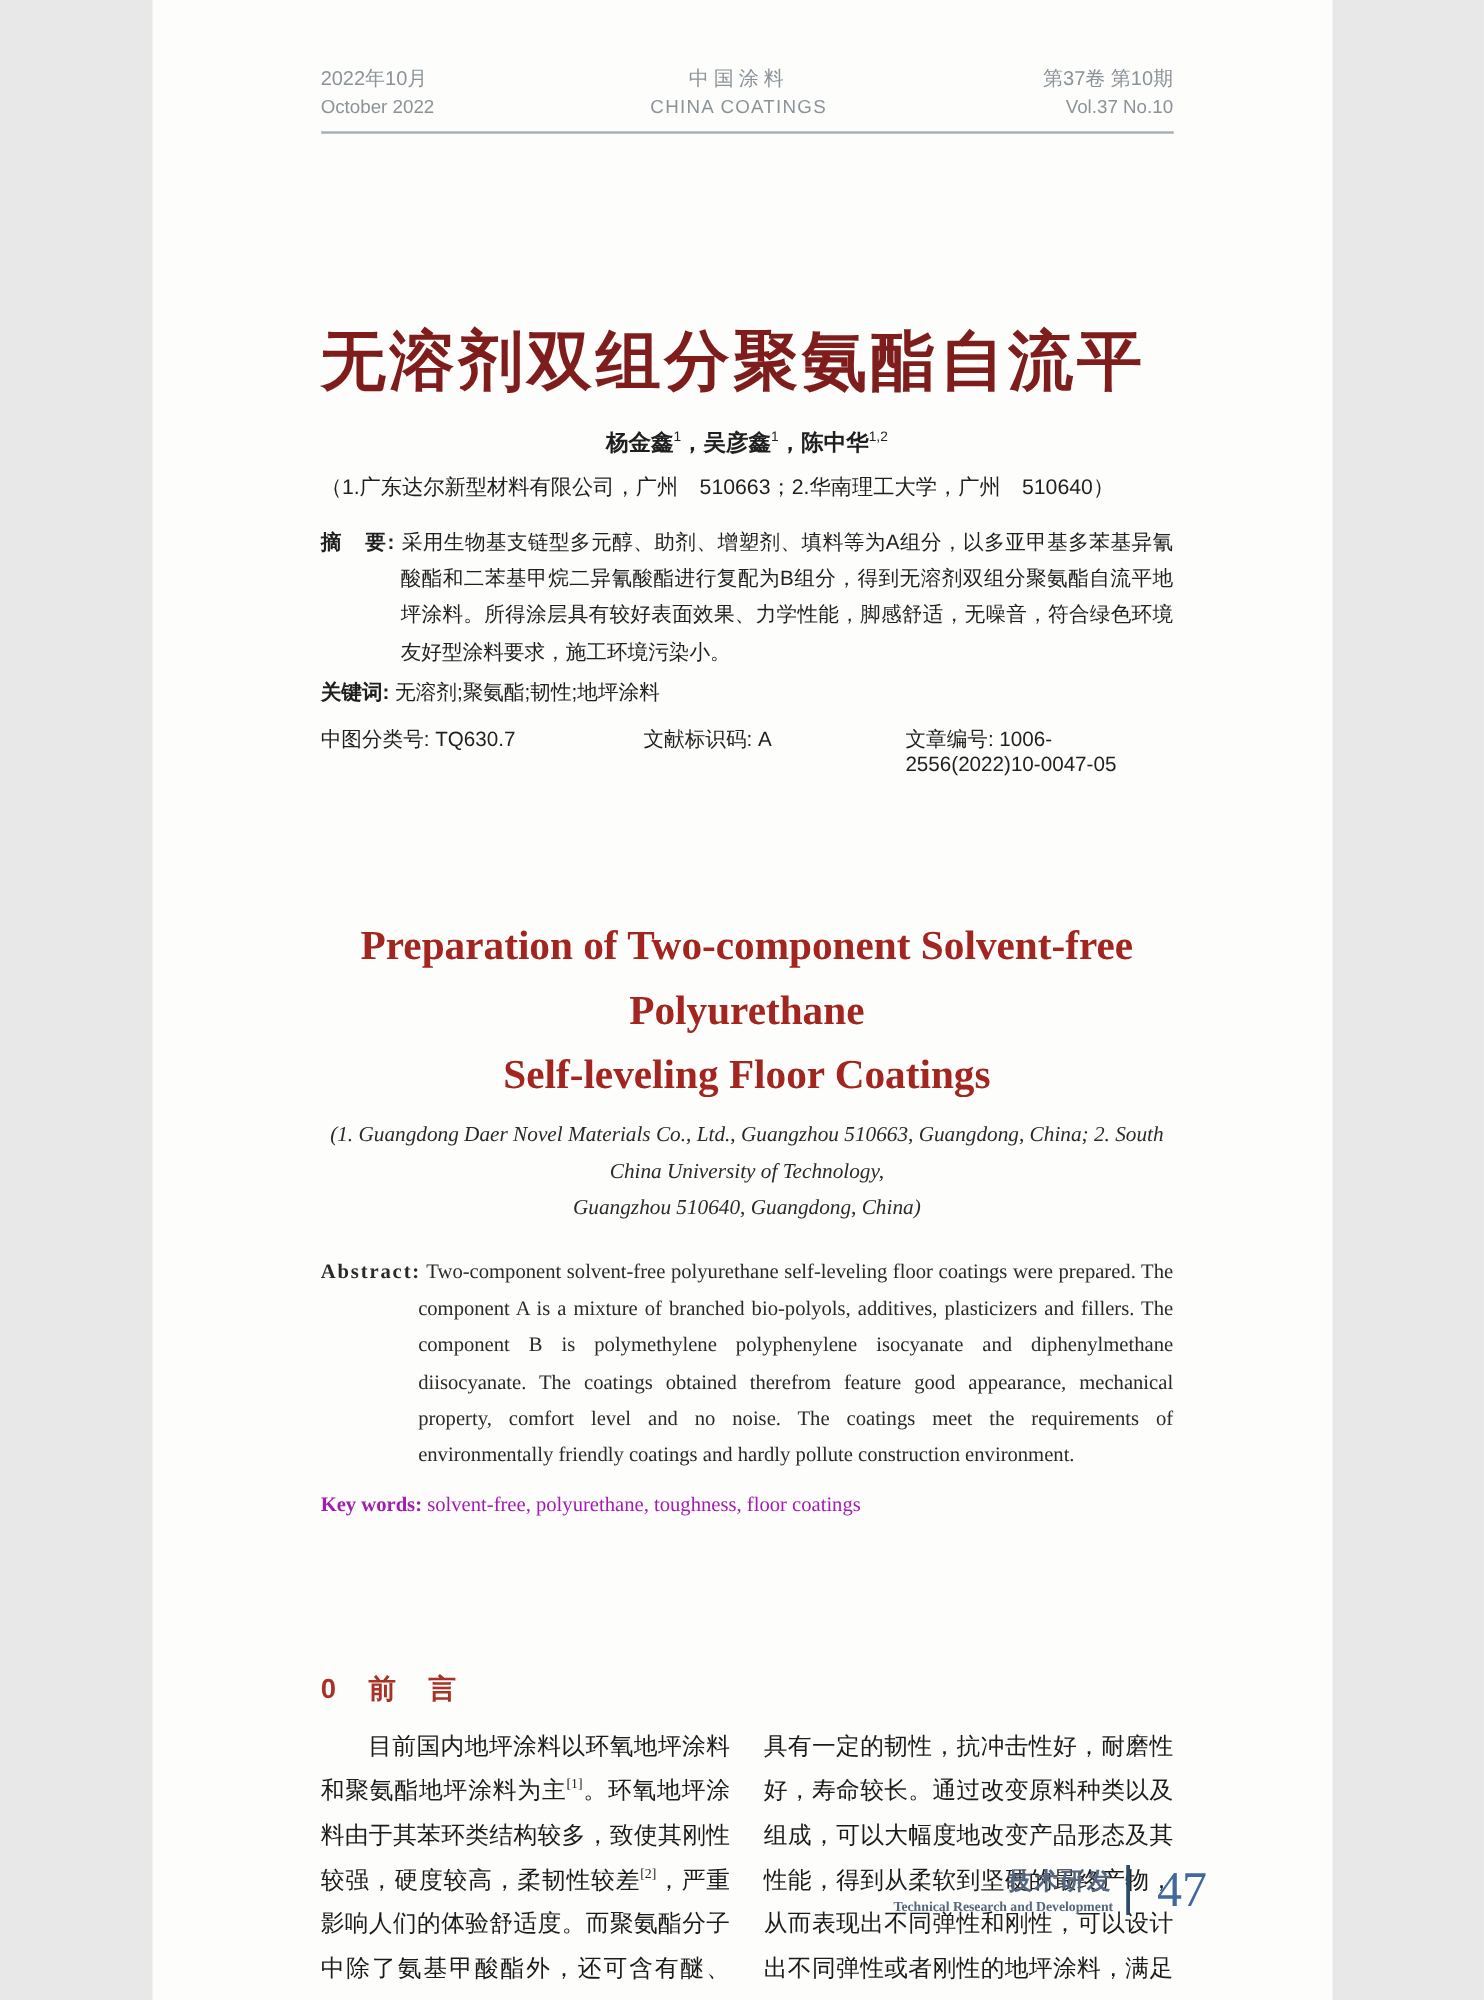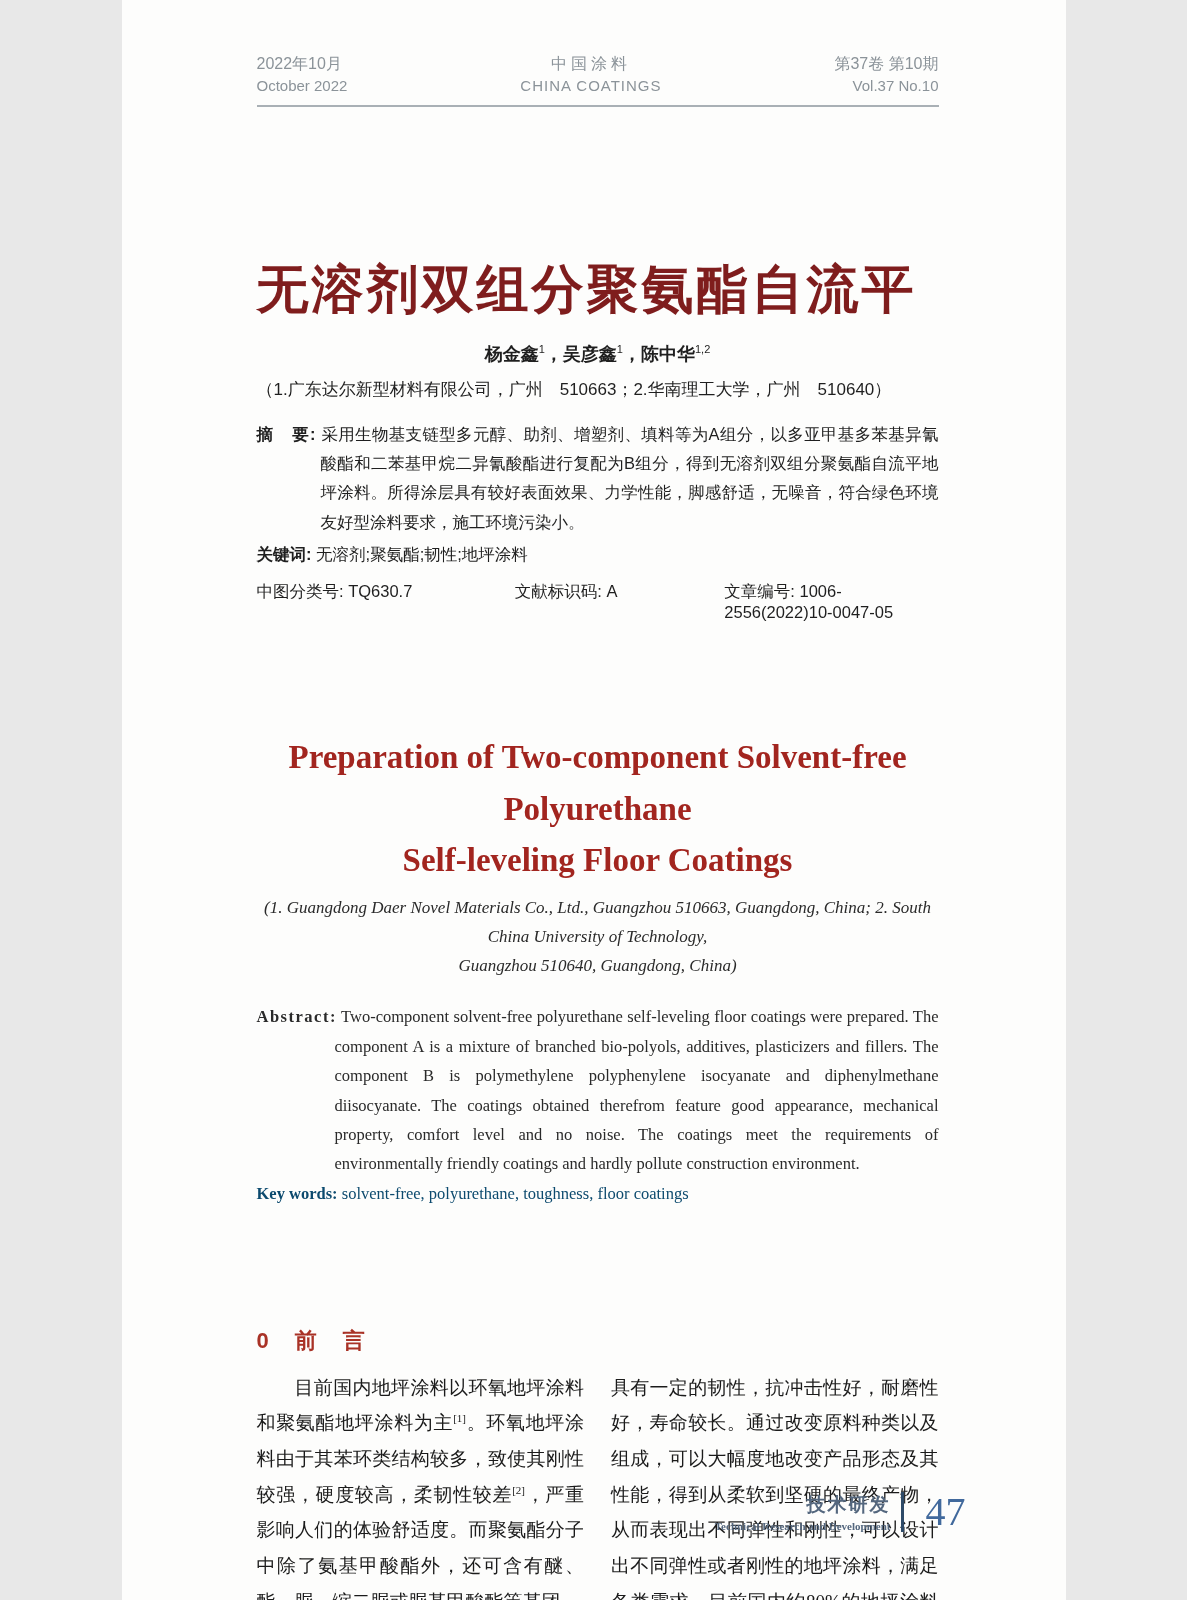--- a/index.html
+++ b/index.html
@@ -119,24 +119,24 @@
     font-family: "Liberation Serif", serif;
     font-size: 16.5px;
     line-height: 1.78;
     text-align: justify;
     padding-left: 78px;
     text-indent: -78px;
     color: #2a2a2a;
   }
   .abstract-en .lbl { font-weight: bold; letter-spacing: 1.5px; font-style: normal; }
   .keywords-en {
-    margin-top: 5px;
-    font-family: "Liberation Serif", serif;
-    font-size: 16.5px;
-    color: #0c4a6e;
+    margin-top: 15px;
+    font-family: "Liberation Serif", serif;
+    font-size: 16.5px;
+    color: #a21caf;
   }
   .keywords-en .lbl { font-weight: bold; }
 
   
   .body-cols {
     margin-top: 122px;
     display: flex;
     gap: 27px;
   }
   .col { flex: 1 1 0; }

